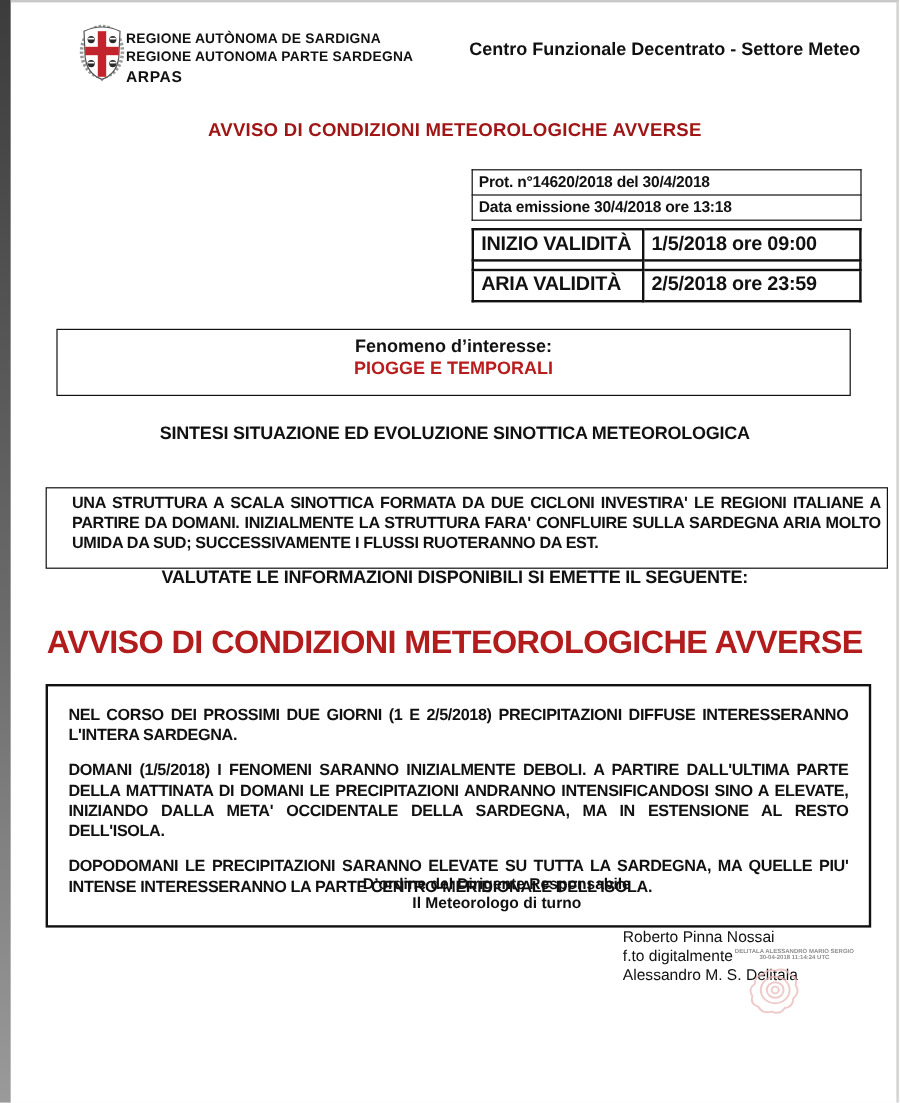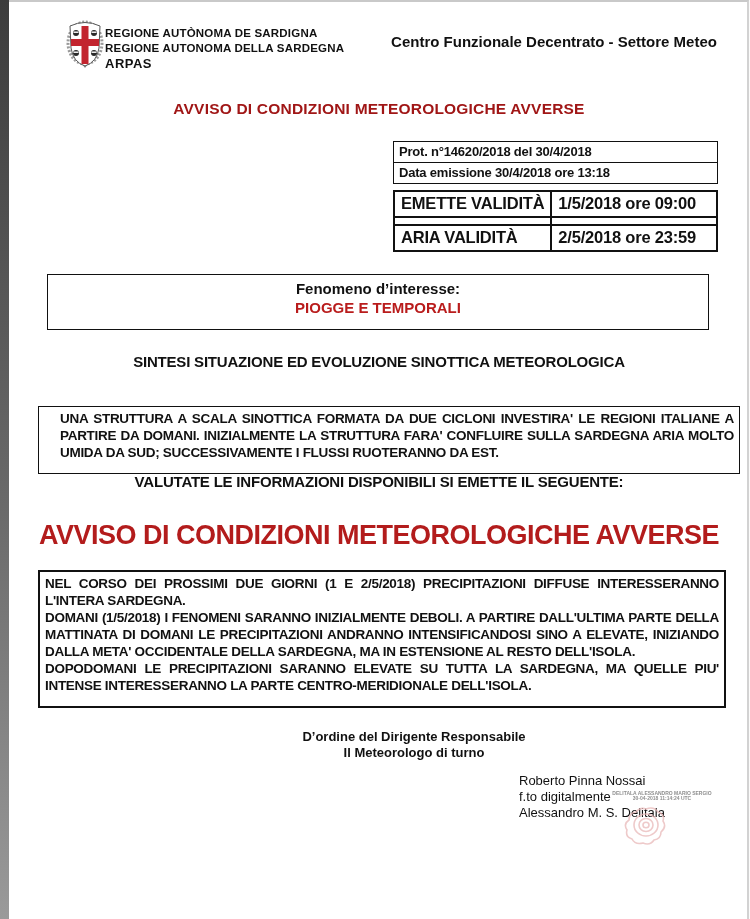--- a/index.html
+++ b/index.html
@@ -60,21 +60,21 @@
   .big-red-title{
     left:0;top:518px;width:740px;text-align:center;
     font-size:27px;font-weight:bold;letter-spacing:-0.5px;
   }
   .main-box{
     left:29px;top:568px;width:674px;min-height:108px;
     border:2px solid #111;
     font-size:13.5px;font-weight:bold;line-height:17px;
     padding:3px 5px 12px 5px;letter-spacing:-0.3px;
   }
-  .main-box p{margin:0;text-align:justify;}
+  .main-box p{margin:12px;text-align:justify;}
   
   .sig-left{left:255px;top:727px;width:300px;text-align:center;font-size:13px;font-weight:bold;line-height:16px;}
   .sig-right{left:510px;top:727px;width:230px;text-align:left;font-size:13px;font-weight:normal;line-height:16px;margin-top:44px;}
   
   .stamp-text{
     left:588px;top:789px;width:130px;text-align:center;
     font-size:5px;line-height:5px;color:#8f8f8f;font-weight:bold;letter-spacing:0;
   }
   .seal{left:613px;top:801px;width:48px;height:44px;}
   .logo{left:55px;top:16px;width:42px;height:54px;}
@@ -98,42 +98,42 @@
       <circle cx="12" cy="35" r="3" fill="#2a2a2a"></circle>
       <circle cx="30" cy="35" r="3" fill="#2a2a2a"></circle>
       <rect x="9.5" y="13.5" width="5" height="1.4" fill="#fff"></rect>
       <rect x="27.5" y="13.5" width="5" height="1.4" fill="#fff"></rect>
       <rect x="9.5" y="33.5" width="5" height="1.4" fill="#fff"></rect>
       <rect x="27.5" y="33.5" width="5" height="1.4" fill="#fff"></rect>
     </svg>
   </div>
   <div class="abs org-block">
     <div>REGIONE AUTÒNOMA DE SARDIGNA</div>
-    <div>REGIONE AUTONOMA DELLA SARDEGNA</div>
+    <div>REGIONE AUTONOMA PARTE SARDEGNA</div>
     <div class="org-arpas">ARPAS</div>
   </div>
   <div class="abs cfd-title">Centro Funzionale Decentrato - Settore Meteo</div>
 
   <div class="abs title-red" id="titleRed" style="color: rgb(160, 22, 22);">AVVISO DI CONDIZIONI METEOROLOGICHE AVVERSE</div>
 
   <table class="abs prot-table">
     <tbody>
         <tr>
       <td>Prot. n°14620/2018 del 30/4/2018</td>
     </tr>
     <tr>
       <td>Data emissione 30/4/2018 ore 13:18</td>
     </tr>
   </tbody>
     </table>
 
   <table class="abs val-table">
     <tbody>
         <tr>
-      <td class="lbl">EMETTE VALIDITÀ</td>
+      <td class="lbl">INIZIO VALIDITÀ</td>
       <td>1/5/2018 ore 09:00</td>
     </tr>
     <tr>
       <td class="spacer"></td>
       <td class="spacer"></td>
     </tr>
     <tr>
       <td class="lbl">ARIA VALIDITÀ</td>
       <td>2/5/2018 ore 23:59</td>
     </tr>

